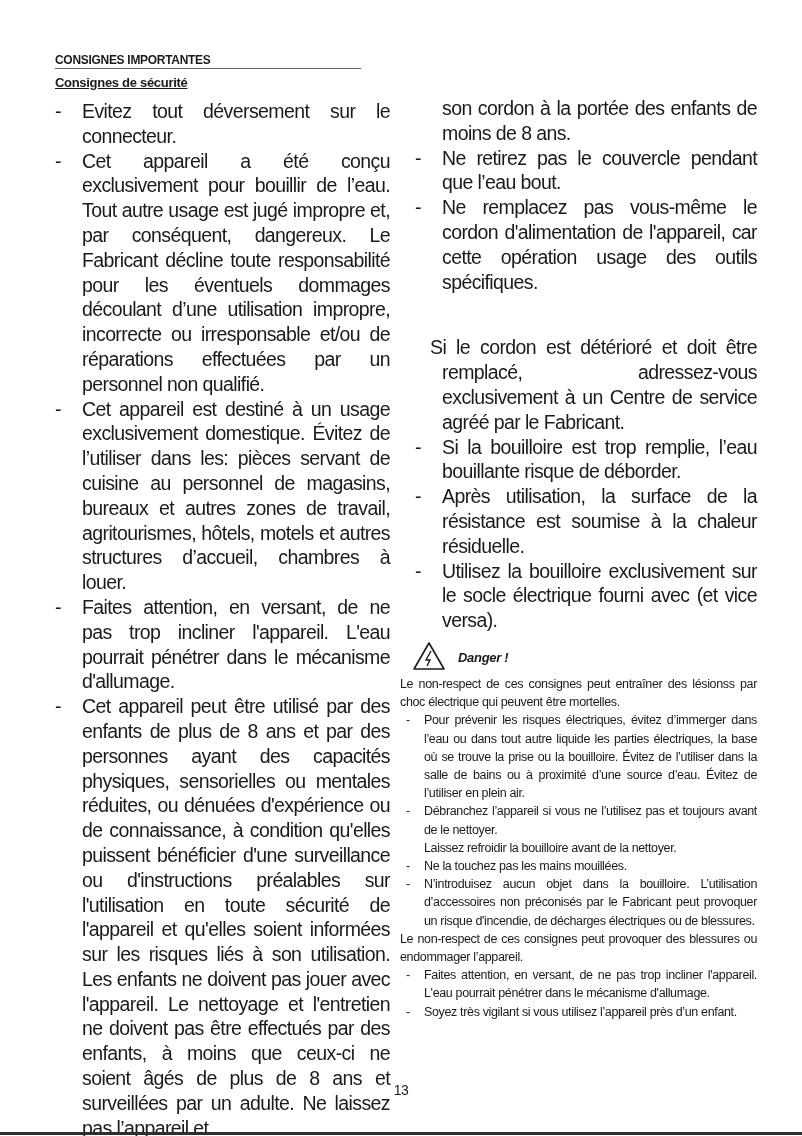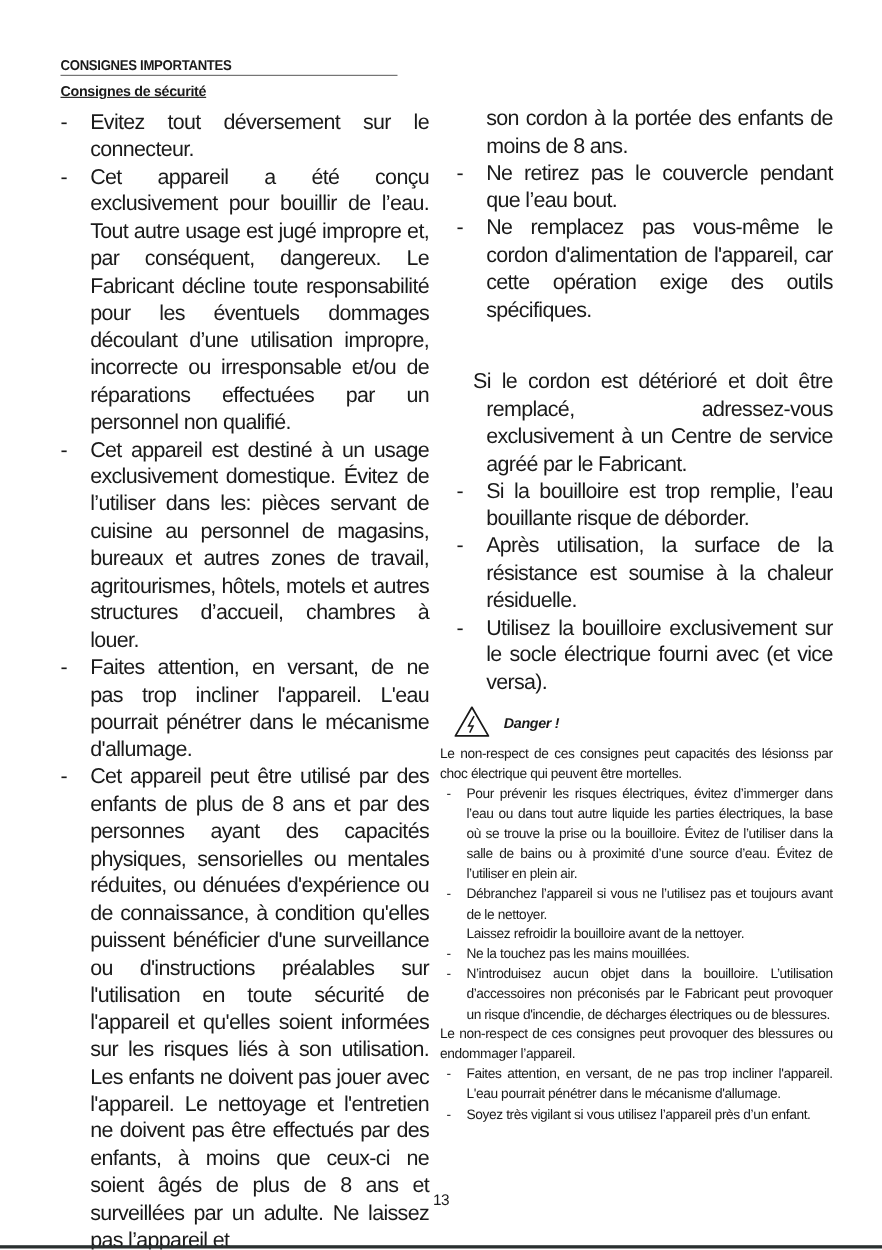--- a/index.html
+++ b/index.html
@@ -61,21 +61,21 @@
 
 <div class="col right" style="top:55px;">
   <div class="big">
     <div class="indent-big" style="padding-left:30px;">son cordon à la portée des enfants de moins de 8 ans.</div>
     <div class="item" style="padding-left:30px;">
       <span class="dash" style="left:3px;">-</span>
       <span>Ne retirez pas le couvercle pendant que l’eau bout.</span>
     </div>
     <div class="item" style="padding-left:30px;">
       <span class="dash" style="left:3px;">-</span>
-      <span>Ne remplacez pas vous-même le cordon d'alimentation de l'appareil, car cette opération exige des outils spécifiques.</span>
+      <span>Ne remplacez pas vous-même le cordon d'alimentation de l'appareil, car cette opération usage des outils spécifiques.</span>
     </div>
     <div class="indent-big" style="padding-left:30px; text-indent:-12px;">
       <span>Si le cordon est détérioré et doit être remplacé, adressez-vous exclusivement à un Centre de service agréé par le Fabricant.</span>
     </div>
     <div class="item" style="padding-left:30px;">
       <span class="dash" style="left:3px;">-</span>
       <span>Si la bouilloire est trop remplie, l’eau bouillante risque de déborder.</span>
     </div>
     <div class="item" style="padding-left:30px;">
       <span class="dash" style="left:3px;">-</span>
@@ -90,21 +90,21 @@
   <div class="warn" style="margin-top:8px;">
     <span>
       <svg width="34" height="30" viewBox="0 0 34 30">
         <path d="M17 2 L32 28 L2 28 Z" fill="none" stroke="#1a1a1a" stroke-width="1.6" stroke-linejoin="round"></path>
         <path d="M19 10 L14 19 L18 19 L15 25" fill="none" stroke="#1a1a1a" stroke-width="1.4"></path>
       </svg>
     </span>
     <span class="warn-title">Danger !</span>
   </div>
   <div class="small" style="margin-left:-12px; width:357px;">
-    <div class="para">Le non-respect de ces consignes peut capacités des lésionss par choc électrique qui peuvent être mortelles.</div>
+    <div class="para">Le non-respect de ces consignes peut entraîner des lésionss par choc électrique qui peuvent être mortelles.</div>
     <div class="item" style="padding-left:24px;">
       <span class="dash" style="left:6px;">-</span>
       <span>Pour prévenir les risques électriques, évitez d’immerger dans l’eau ou dans tout autre liquide les parties électriques, la base où se trouve la prise ou la bouilloire. Évitez de l’utiliser dans la salle de bains ou à proximité d’une source d’eau. Évitez de l’utiliser en plein air.</span>
     </div>
     <div class="item" style="padding-left:24px;">
       <span class="dash" style="left:6px;">-</span>
       <span>Débranchez l’appareil si vous ne l’utilisez pas et toujours avant de le nettoyer.</span>
     </div>
     <div class="para" style="padding-left:24px;">Laissez refroidir la bouilloire avant de la nettoyer.</div>
     <div class="item" style="padding-left:24px;">

